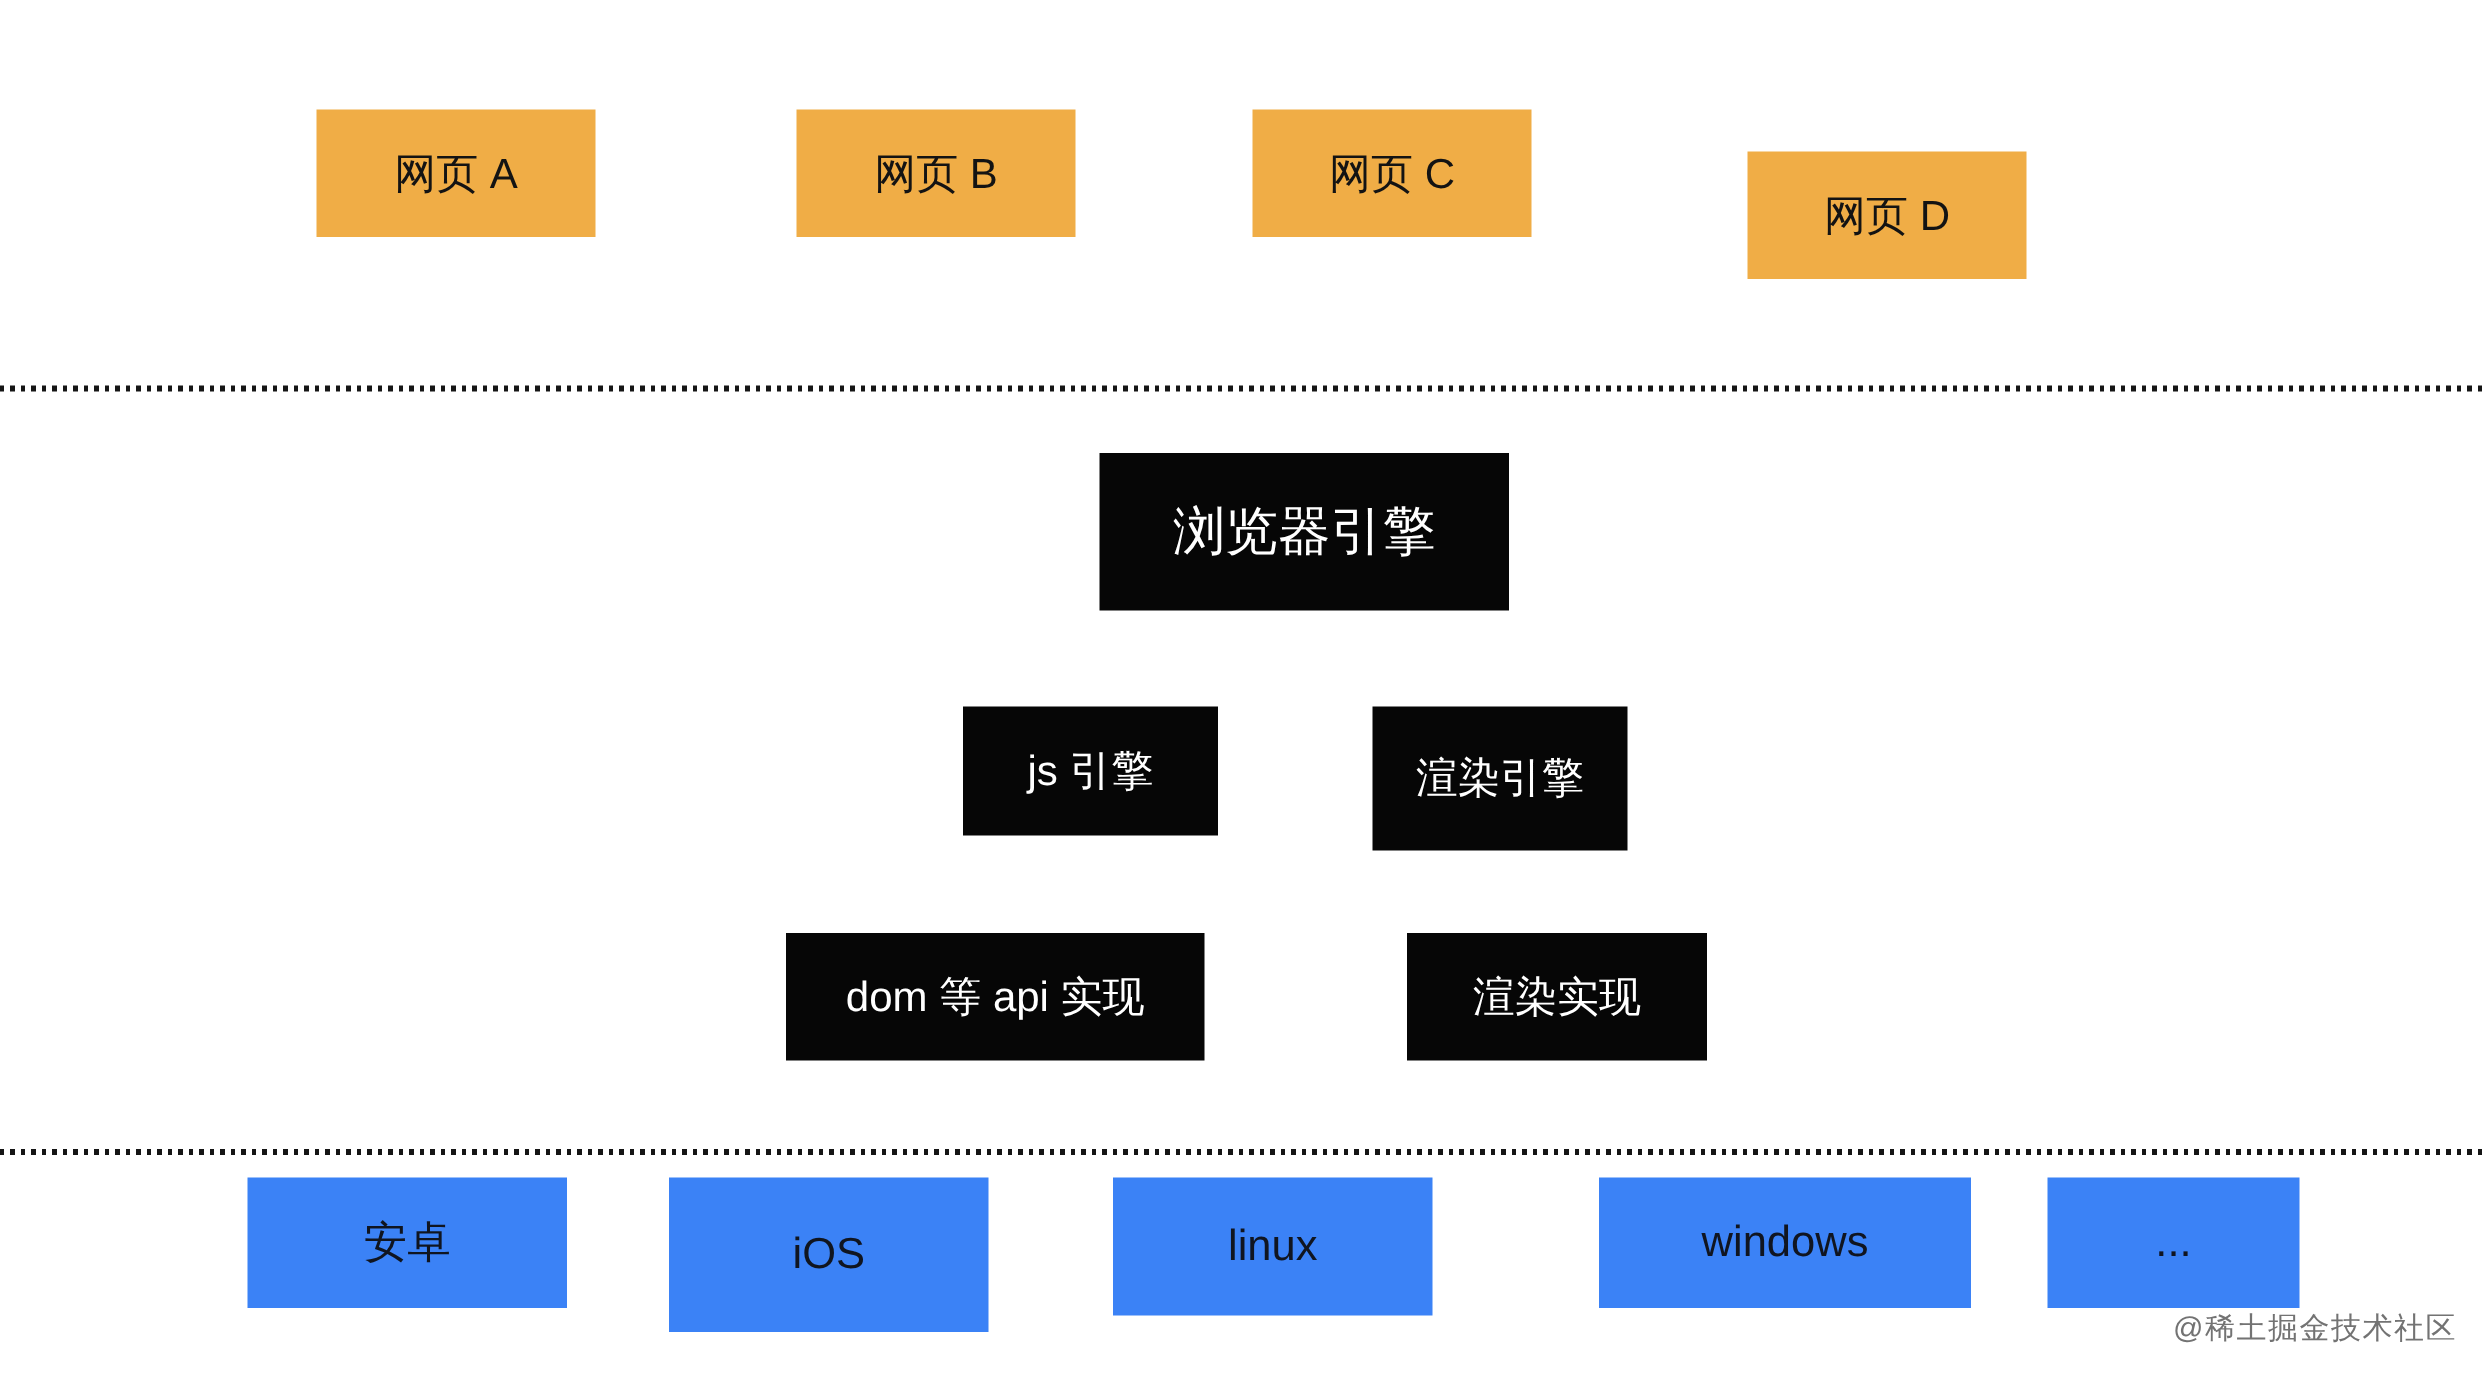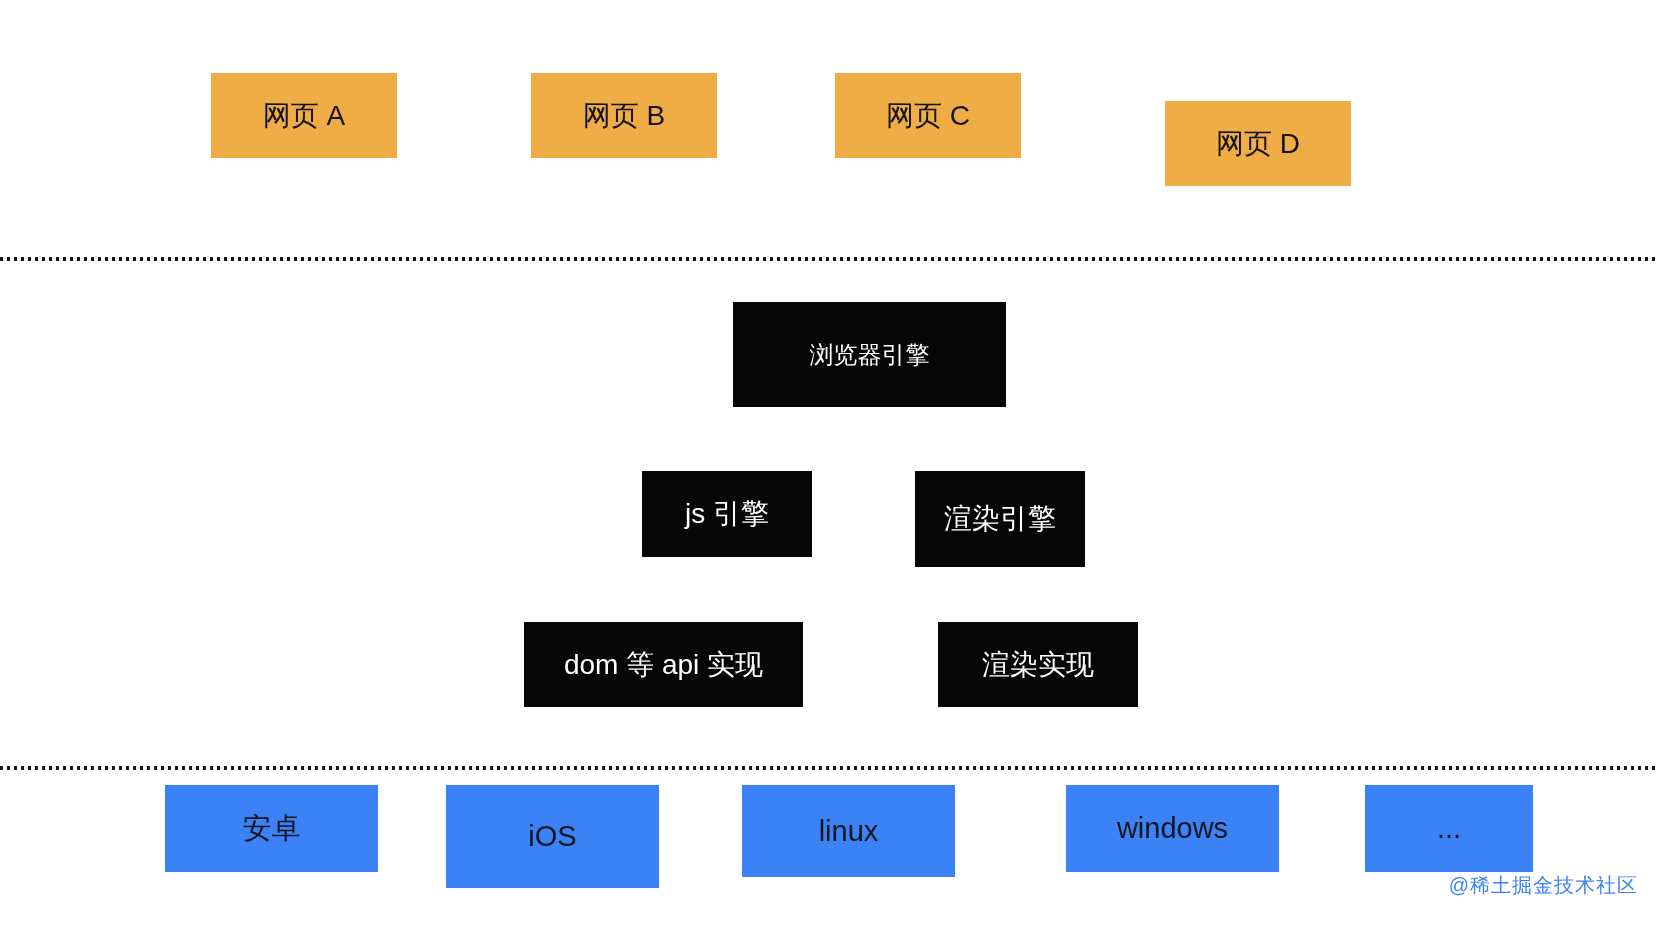--- a/index.html
+++ b/index.html
@@ -28,40 +28,40 @@
     background: #f0ad46;
     color: #131313;
     font-size: 28px;
   }
   .box.black {
     background: #060606;
     color: #ffffff;
     font-size: 28px;
   }
   .box.black.big {
-    font-size: 24px;
+    font-size: 35px;
   }
   .box.blue {
     background: #3b82f6;
     color: #101520;
     font-size: 29px;
   }
   .dotted-line {
     position: absolute;
     left: 0;
     width: 1656px;
     height: 4px;
     background-image: repeating-linear-gradient(to right, #151515 0px, #151515 3px, transparent 3px, transparent 7px);
   }
   .watermark {
     position: absolute;
     right: 18px;
     top: 872px;
     font-size: 20px;
-    color: #3b82f6;
+    color: #737373;
     font-weight: 400;
     letter-spacing: 1px;
   }
 </style>
 </head>
 <body>
 
 <div class="canvas">
 
   <div class="box orange" style="left:211px; top:73px;  width:186px; height:85px;">网页 A</div>
@@ -77,18 +77,18 @@
   <div class="box black" style="left:915px; top:471px; width:170px; height:96px;">渲染引擎</div>
 
   <div class="box black" style="left:524px; top:622px; width:279px; height:85px;">dom 等 api 实现</div>
   <div class="box black" style="left:938px; top:622px; width:200px; height:85px;">渲染实现</div>
 
   <div class="dotted-line" style="top:766px;"></div>
 
   <div class="box blue" style="left:165px; top:785px;  width:213px; height:87px;">安卓</div>
   <div class="box blue" style="left:446px; top:785px;  width:213px; height:103px;">iOS</div>
   <div class="box blue" style="left:742px; top:785px;  width:213px; height:92px;">linux</div>
-  <div class="box blue" style="left:1066px; top:785px; width:213px; height:87px;">windows</div>
+  <div class="box blue" style="left:1066px; top:785px; width:248px; height:87px;">windows</div>
   <div class="box blue" style="left:1365px; top:785px; width:168px; height:87px;">...</div>
 
   <div class="watermark">@稀土掘金技术社区</div>
 
 </div>
 
 </body></html>

